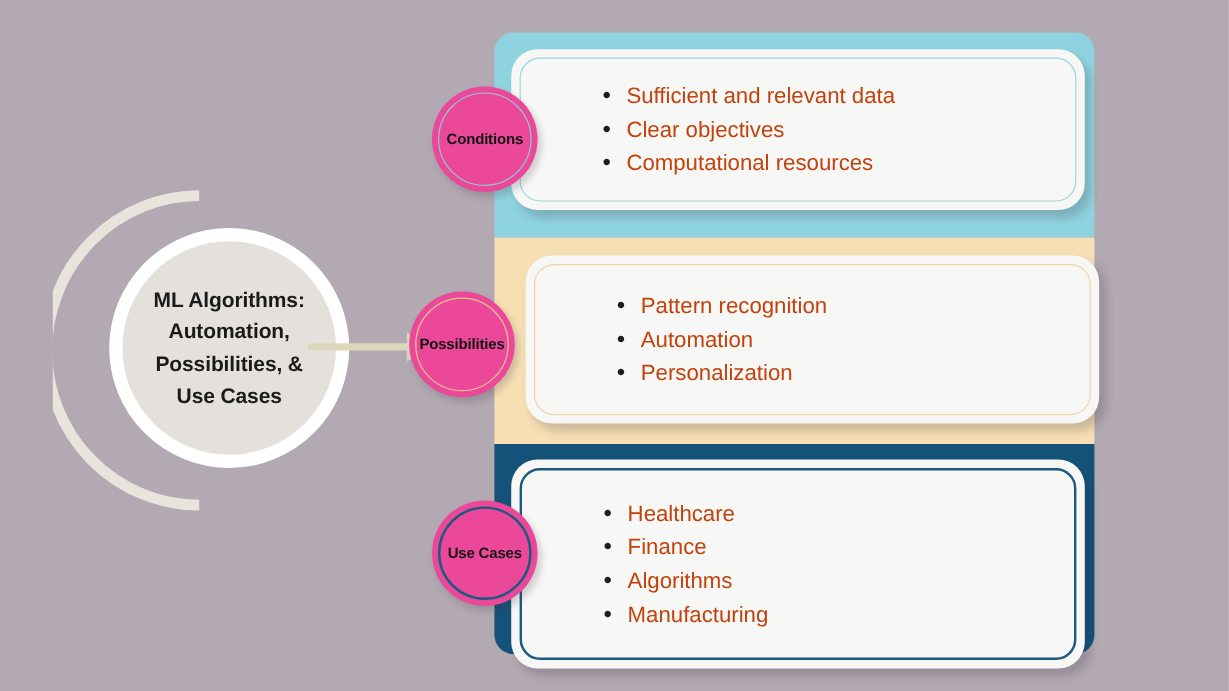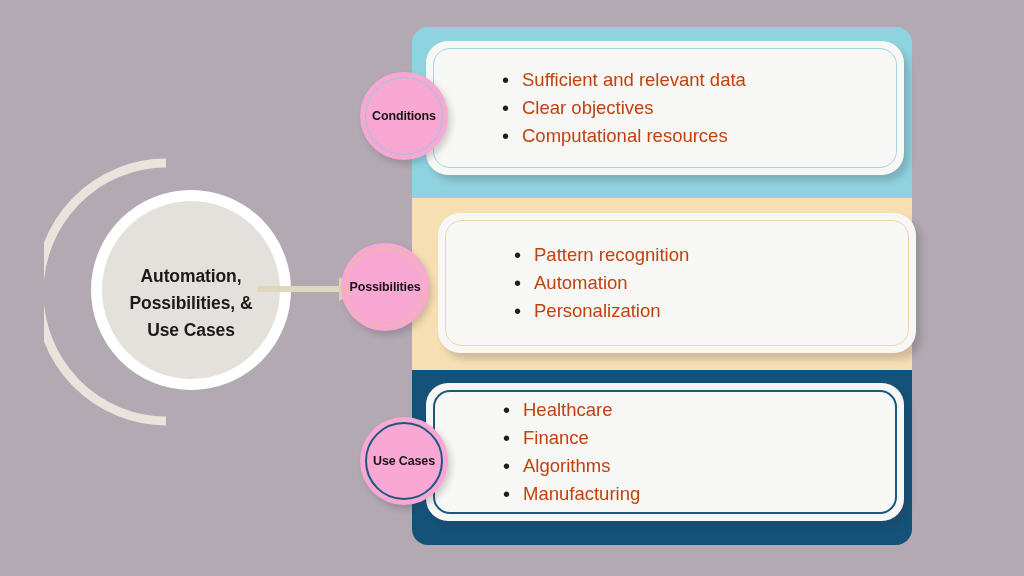--- a/index.html
+++ b/index.html
@@ -128,21 +128,21 @@
     left: 26px;
     top: 186px;
     width: 478px;
     height: 140px;
   }
   .card-possibilities .card-inner { border-color: #f0d5a9; }
   .card-usecases {
     left: 14px;
     top: 356px;
     width: 478px;
-    height: 138px;
+    height: 174px;
   }
   .card-usecases .card-inner { border-color: #1b5a80; border-width: 2px; }
 
   .bullets {
     margin: 0;
     padding-left: 88px;
     list-style: none;
     width: 100%;
   }
   .bullets li {
@@ -160,21 +160,21 @@
     font-size: 20px;
     color: #1e1e1e;
   }
 
   
   .bubble {
     position: absolute;
     width: 88px;
     height: 88px;
     border-radius: 50%;
-    background: #f9a8d4;
+    background: #ec4899;
     box-shadow: 3px 4px 6px rgba(60,50,60,0.22);
     display: flex;
     align-items: center;
     justify-content: center;
     box-sizing: border-box;
   }
   .bubble-ring {
     position: absolute;
     left: 5px;
     top: 5px;
@@ -203,21 +203,21 @@
 
 <div id="canvas">
 
   <div id="hub-group">
 
     <svg id="hub-arc" viewBox="0 0 270 275">
       <path d="M 122 8 A 127 129 0 1 0 122 266" fill="none" stroke="#e8e4dc" stroke-width="9" stroke-linecap="butt"></path>
     </svg>
 
     <div id="hub-circle">
-      <div id="hub-title"><br><span>Automation,</span><br><span>Possibilities, &amp;</span><br><span>Use Cases</span></div>
+      <div id="hub-title"><span>ML Algorithms:</span><br><span>Automation,</span><br><span>Possibilities, &amp;</span><br><span>Use Cases</span></div>
     </div>
   </div>
 
   <svg id="hub-arrow" viewBox="0 0 110 44">
     <path d="M 2 19 L 84 19 L 84 10 L 106 22 L 84 34 L 84 25 L 2 25 Z" fill="#ddd7bc"></path>
   </svg>
 
   <div id="stack">
 
     <div class="band band-conditions"></div>

